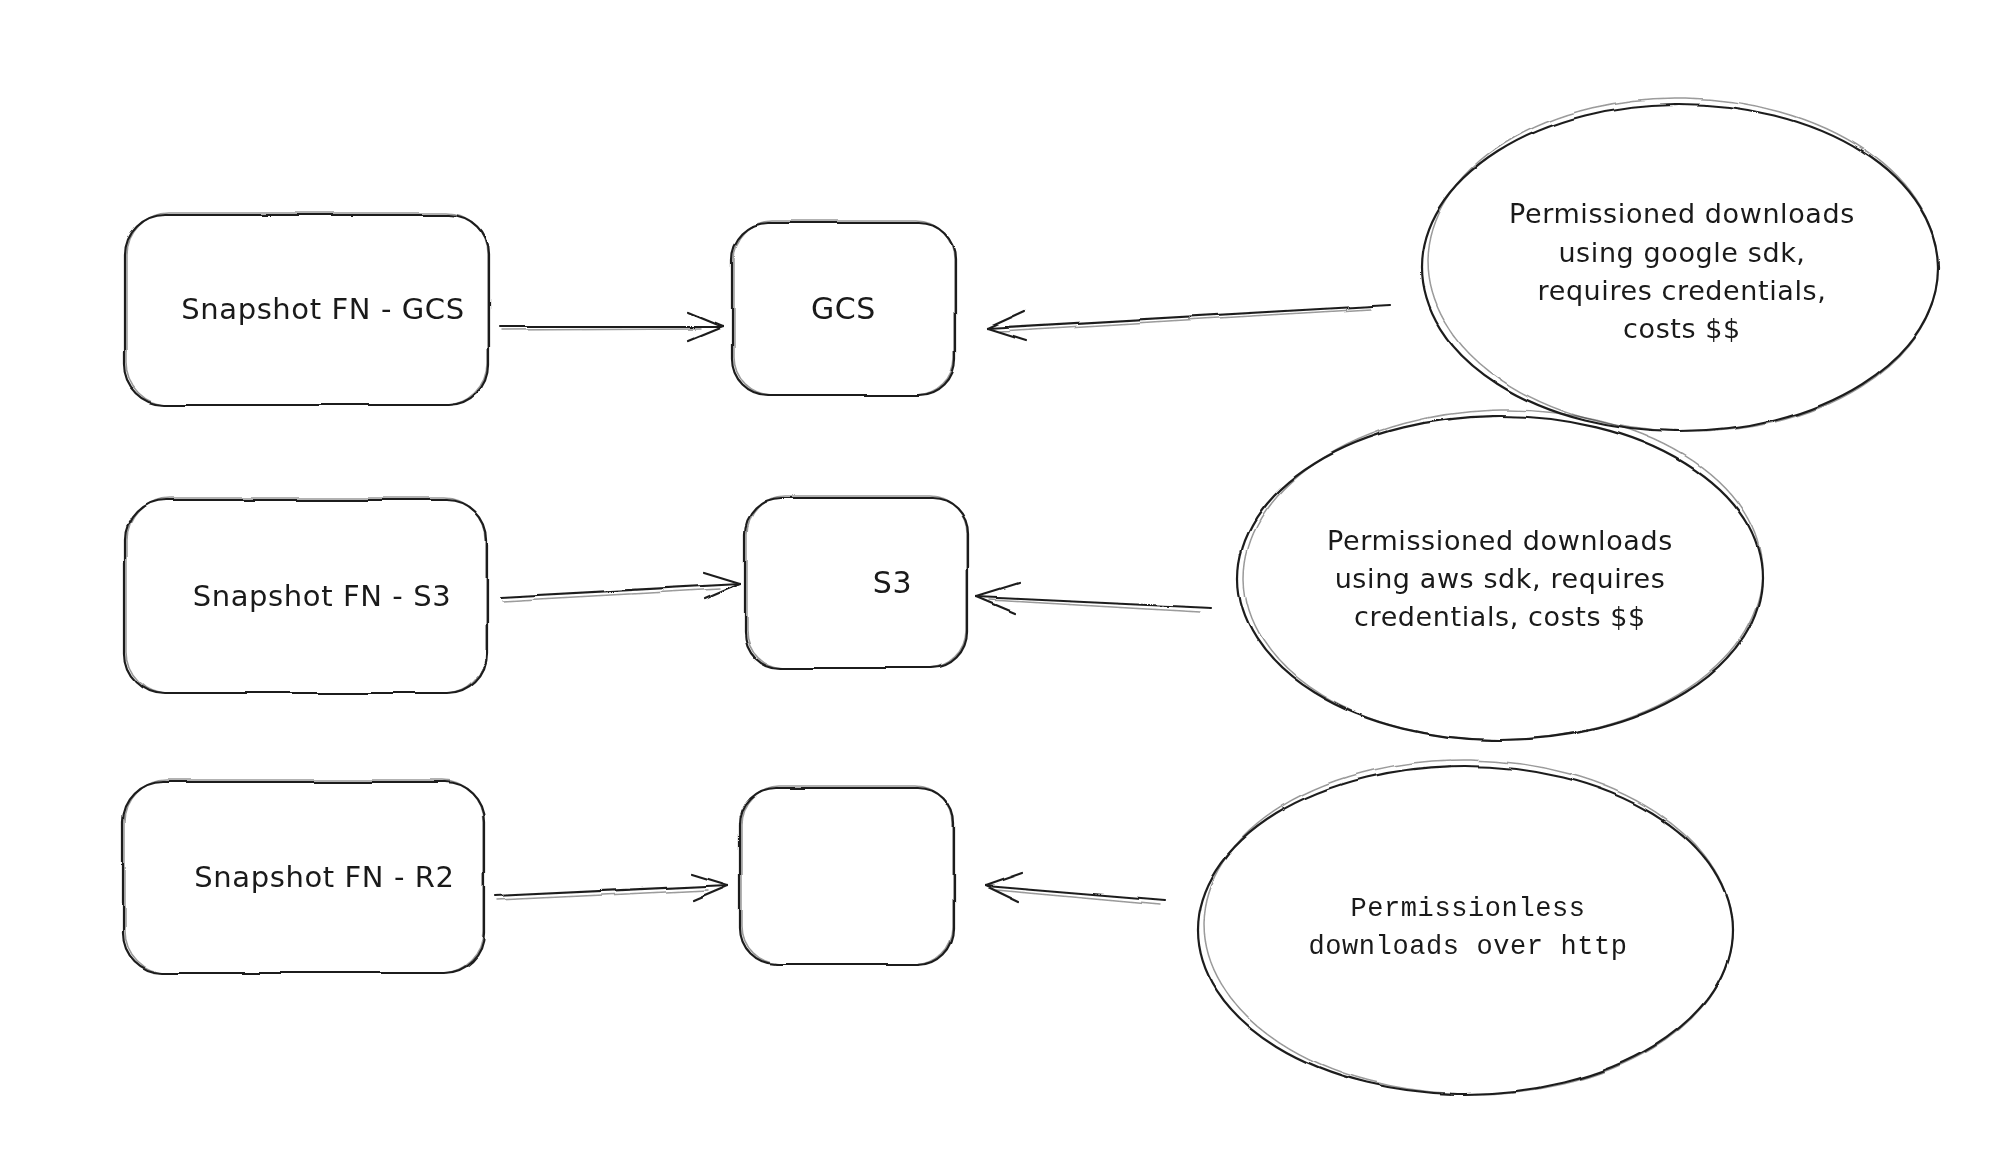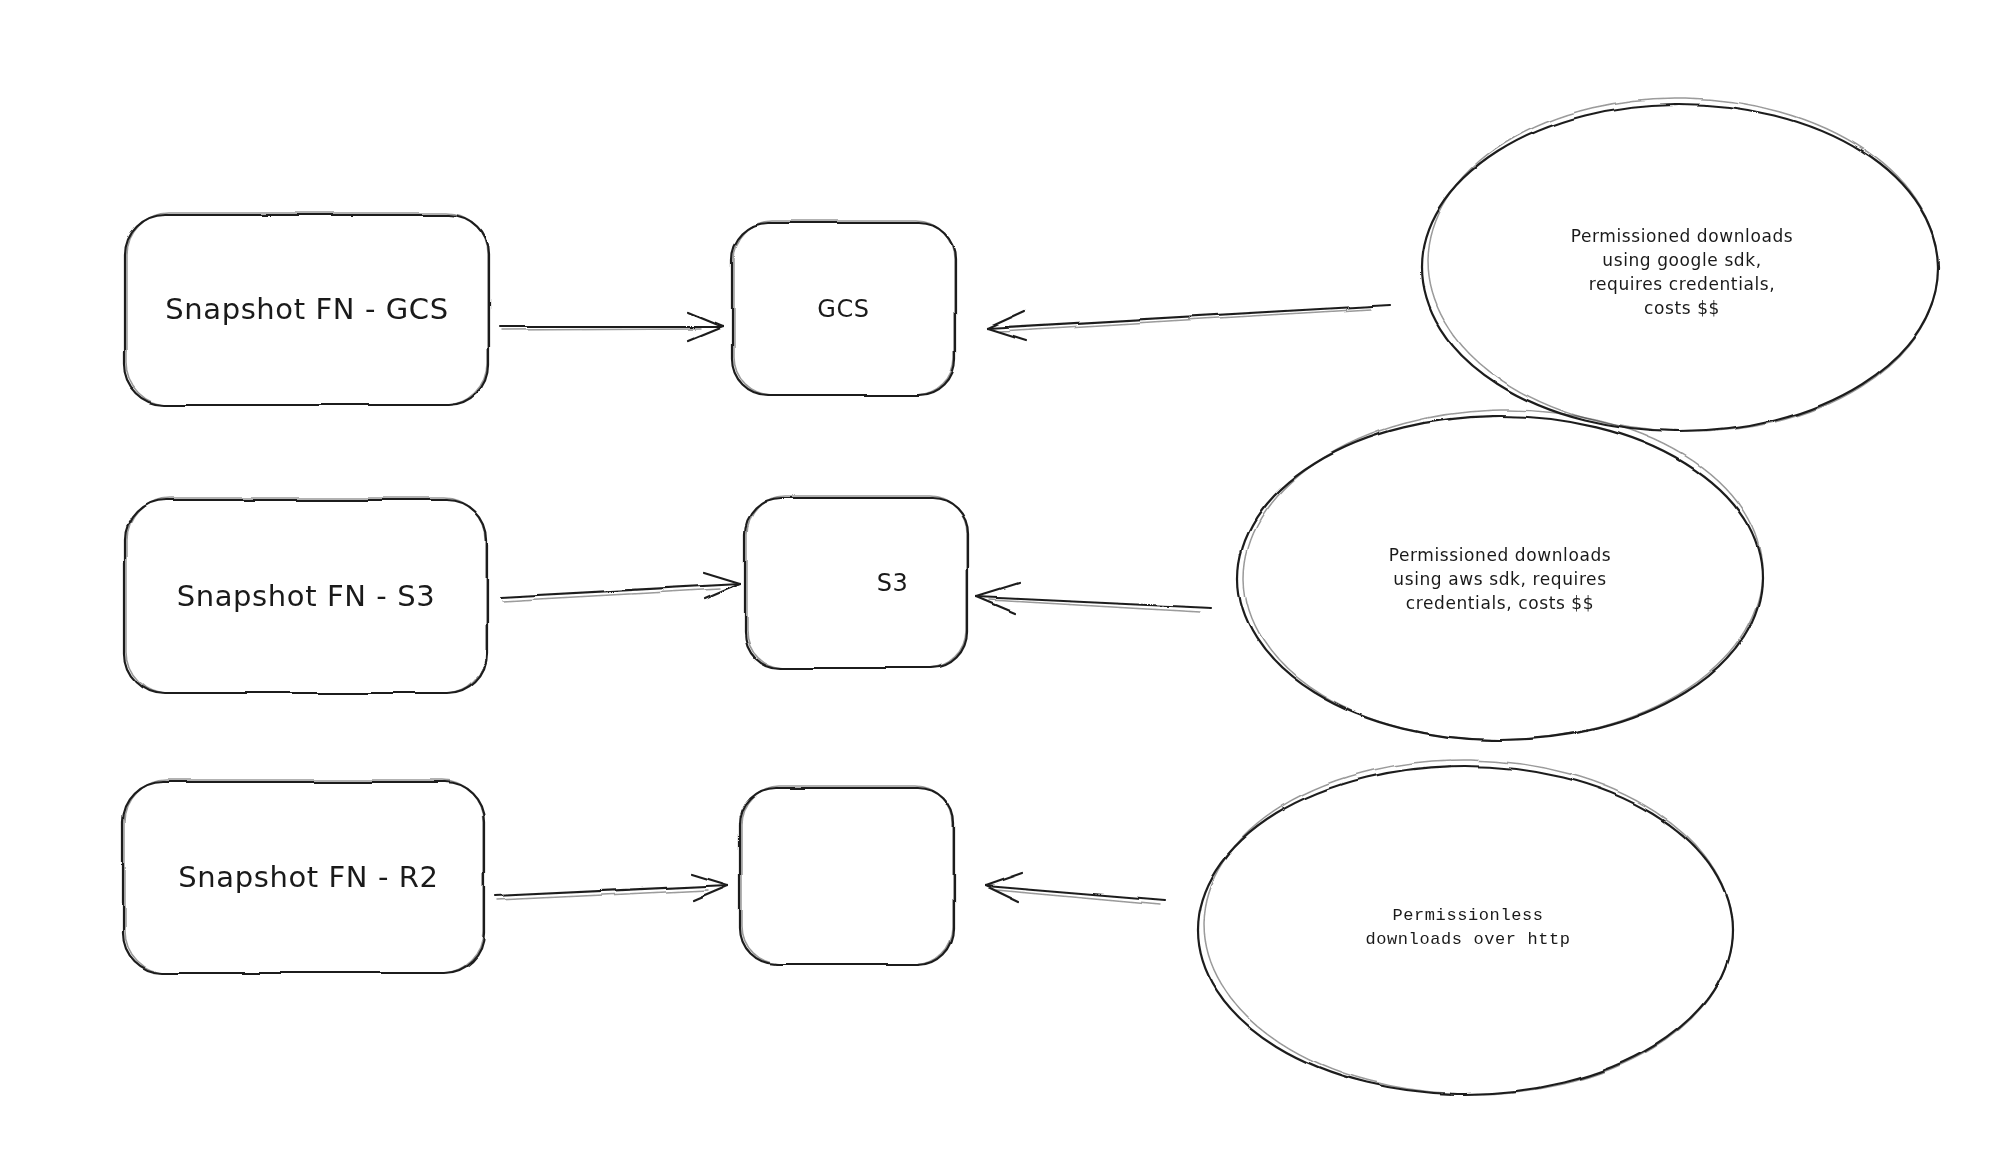--- a/index.html
+++ b/index.html
@@ -39,23 +39,23 @@
     position: absolute;
     display: flex;
     align-items: center;
     justify-content: center;
     text-align: center;
     letter-spacing: 0.6px;
     white-space: pre-line;
     line-height: 1.42;
     user-select: none;
   }
-  .src-label  { font-size: 29px; }
-  .tgt-label  { font-size: 24px; }
-  .note-label { font-size: 17px; }
+  .src-label  { font-size: 29px; padding-left: 16px; }
+  .tgt-label  { font-size: 30px; }
+  .note-label { font-size: 27px; }
 
   
   #src-gcs { left: 125px; top: 215px; width: 364px; height: 190px; }
   #src-s3  { left: 125px; top: 500px; width: 362px; height: 193px; }
   #src-r2  { left: 128px; top: 782px; width: 361px; height: 191px; }
 
   
   #tgt-gcs { left: 732px; top: 223px; width: 223px; height: 172px; }
   #tgt-s3  { left: 781px; top: 498px; width: 223px; height: 170px; }
   #tgt-r2  { left: 740px; top: 788px; width: 214px; height: 176px; }

